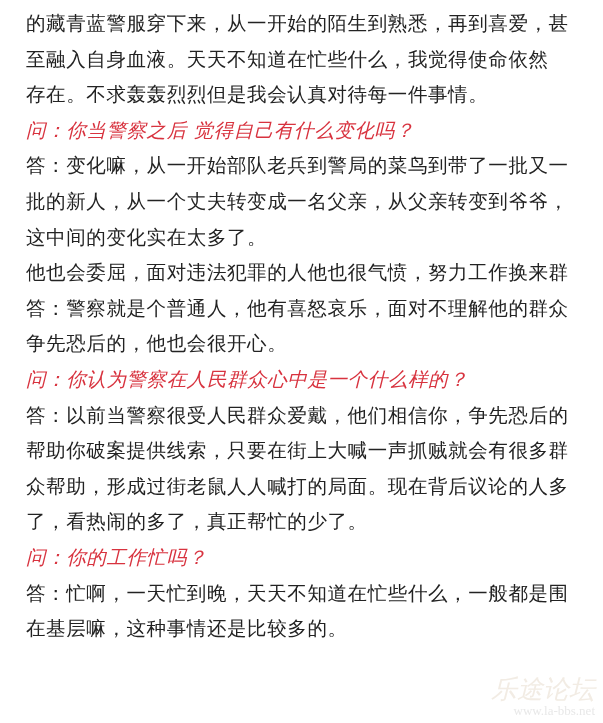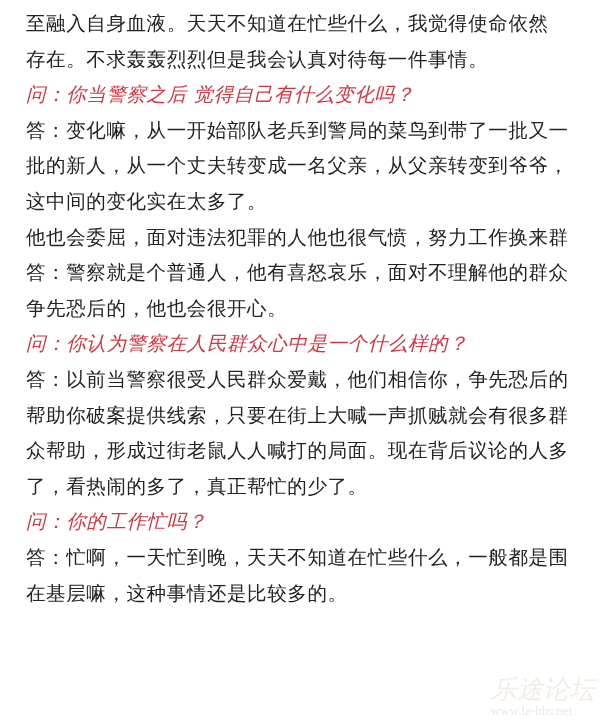--- a/index.html
+++ b/index.html
@@ -9,28 +9,30 @@
     font-family: "DejaVu Serif", "Liberation Serif", serif;
     font-size: 19.5px; line-height: 35.6px; color: #222222;
     letter-spacing: 0.6px;
   }
   .line { white-space: nowrap; height: 35.6px; }
   .q { color: #d8333f; font-style: italic; }
   .a { color: #232323; }
   .watermark {
     position: absolute; right: 8px; bottom: 4px;
     font-family: "Liberation Serif", serif; font-size: 13px; color: #e8e8e8;
+    text-align: right;
   }
   .wm-logo { font-size: 26px; color: #f2ece4; font-style: italic; line-height: 26px; }
 </style>
 </head>
 <body>
 
 <div class="doc">
   <div>
+    <div class="line a">的藏青蓝警服穿下来，从一开始的陌生到熟悉，再到喜爱，甚</div>
     <div class="line a">至融入自身血液。天天不知道在忙些什么，我觉得使命依然</div>
     <div class="line a">存在。不求轰轰烈烈但是我会认真对待每一件事情。</div>
   </div>
   <div class="line q">问：你当警察之后 觉得自己有什么变化吗？</div>
   <div>
     <div class="line a">答：变化嘛，从一开始部队老兵到警局的菜鸟到带了一批又一</div>
     <div class="line a">批的新人，从一个丈夫转变成一名父亲，从父亲转变到爷爷，</div>
     <div class="line a">这中间的变化实在太多了。</div>
   </div>
   <div>

